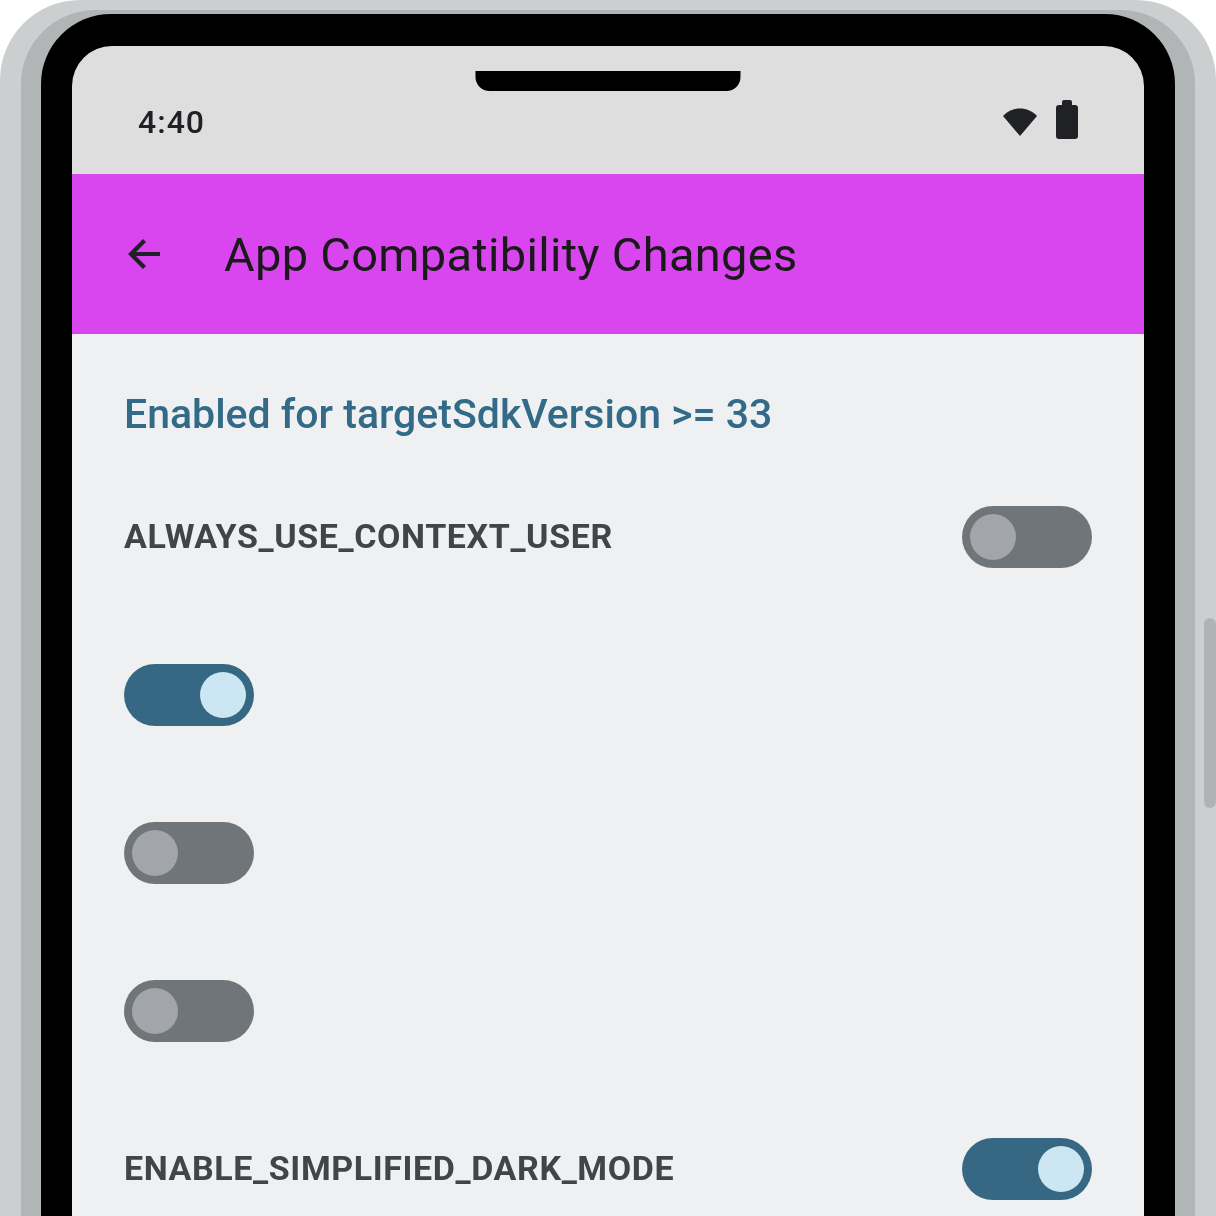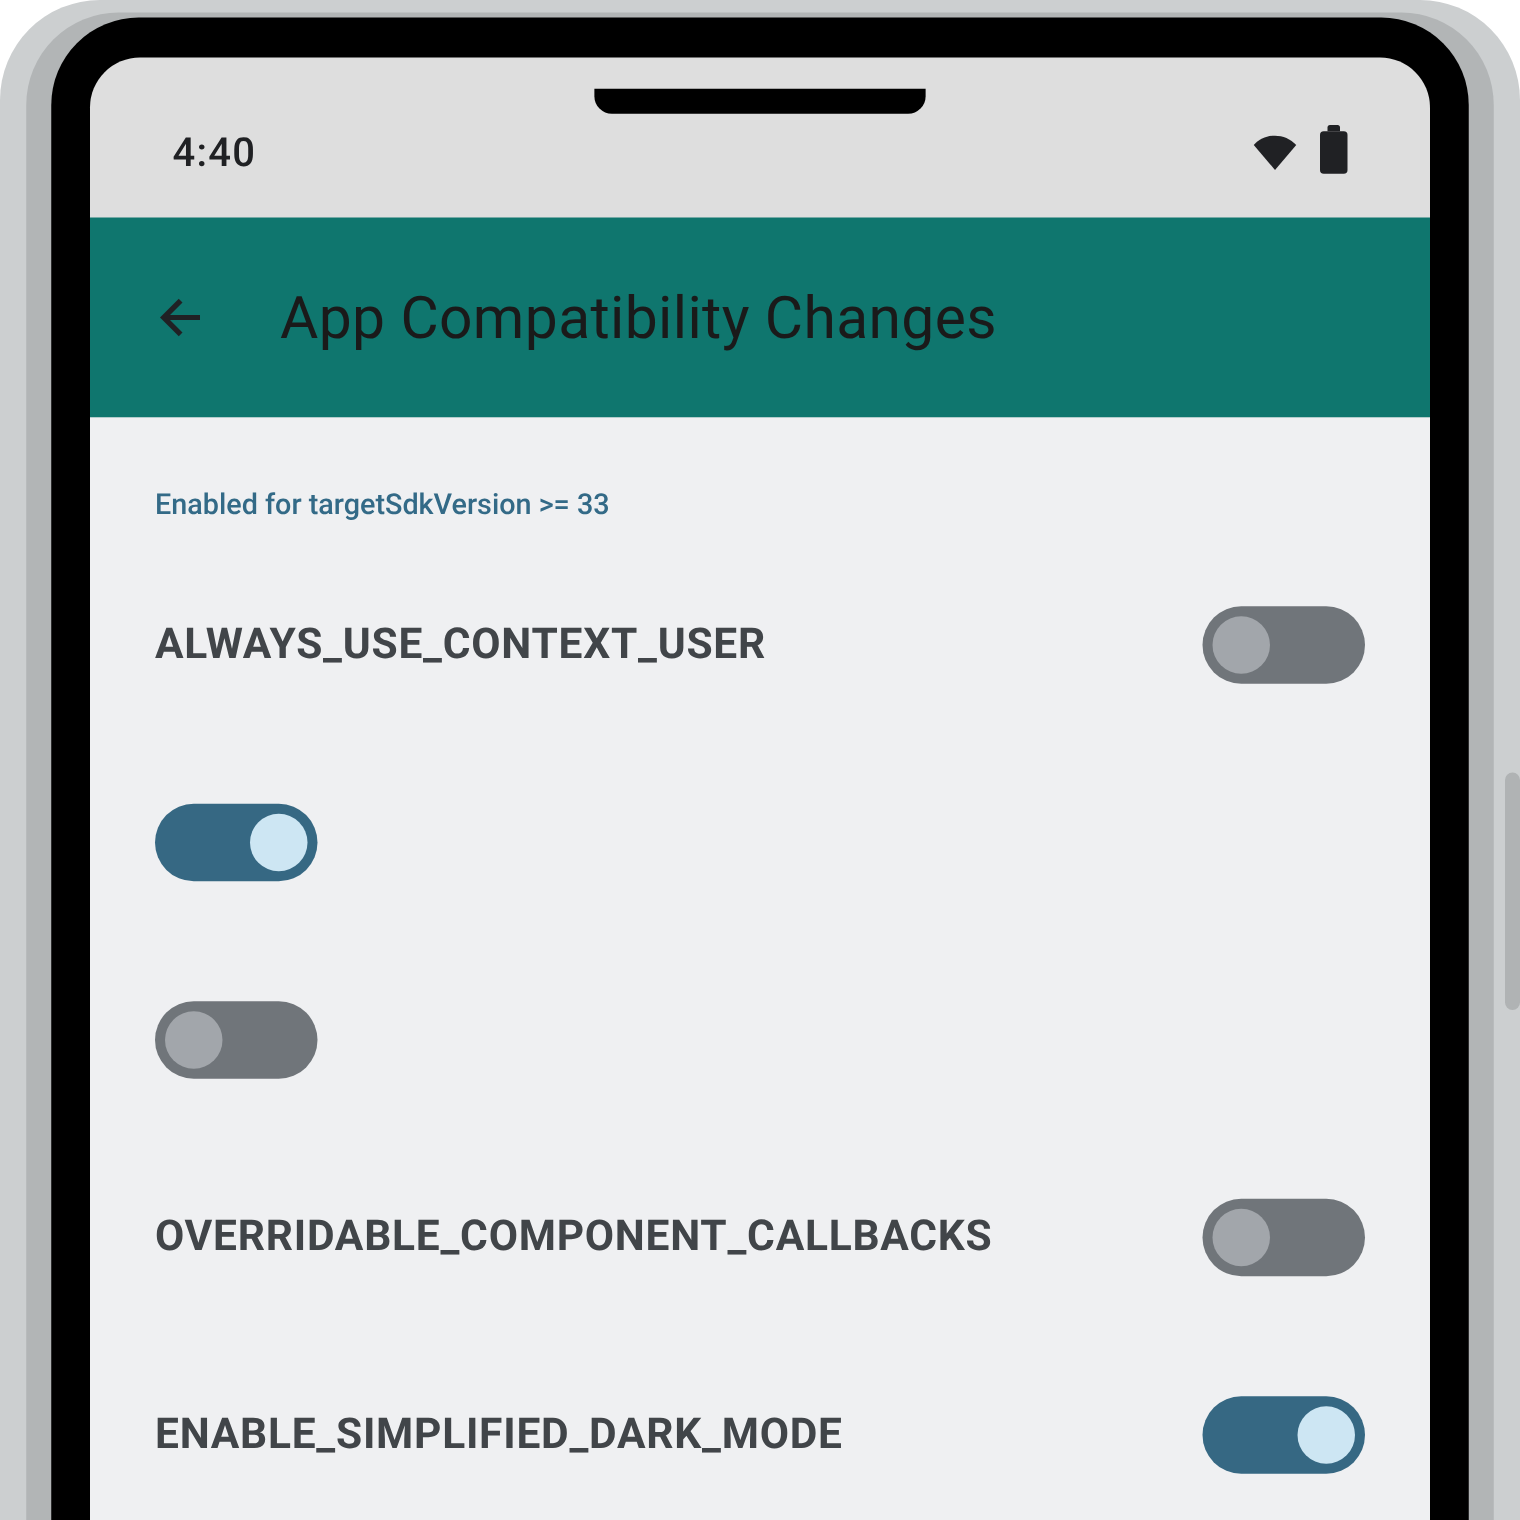--- a/index.html
+++ b/index.html
@@ -106,21 +106,21 @@
     
     .header {
       position: absolute;
       top: 128px;
       left: 0;
       right: 0;
       height: 160px;
       display: flex;
       align-items: center;
       padding: 0 30px;
-      background: #0f766e;
+      background: #d946ef;
     }
     .back-btn {
       width: 88px;
       height: 88px;
       display: flex;
       align-items: center;
       justify-content: center;
       border-radius: 50%;
       cursor: pointer;
     }
@@ -137,21 +137,21 @@
       position: absolute;
       top: 288px;
       left: 0;
       right: 0;
       bottom: 0;
       background: #eff0f2;
       padding-top: 56px;
     }
     .section-title {
       color: #336a87;
-      font-size: 23px;
+      font-size: 41px;
       font-weight: 500;
       padding: 0 52px 20px 52px;
     }
     .row {
       display: flex;
       align-items: center;
       justify-content: space-between;
       padding: 48px 52px;
       gap: 40px;
     }
@@ -258,21 +258,20 @@
           </div>
       </div>
 
       <div class="row">
         <div class="toggle off">
             <div class="thumb"></div>
           </div>
       </div>
 
       <div class="row">
-        <div class="row-label">OVERRIDABLE_COMPONENT_CALLBACKS</div>
         <div class="toggle off">
             <div class="thumb"></div>
           </div>
       </div>
 
       <div class="row">
         <div class="row-label">ENABLE_SIMPLIFIED_DARK_MODE</div>
         <div class="toggle on">
             <div class="thumb"></div>
           </div>

